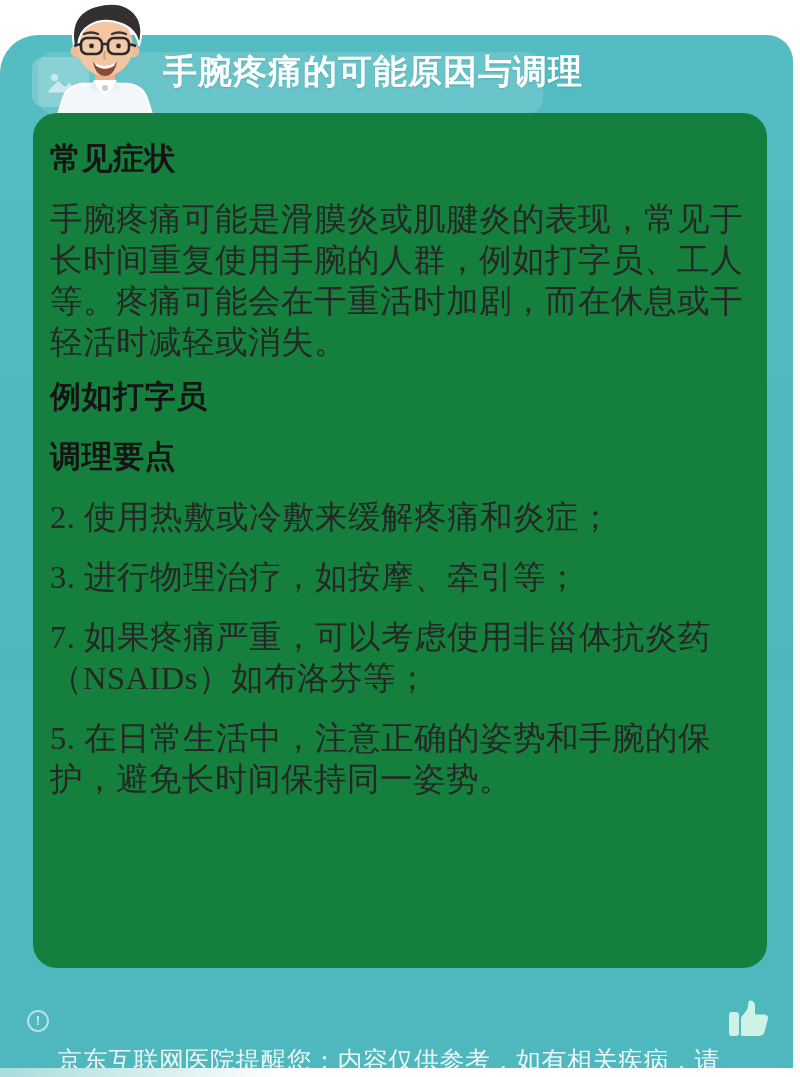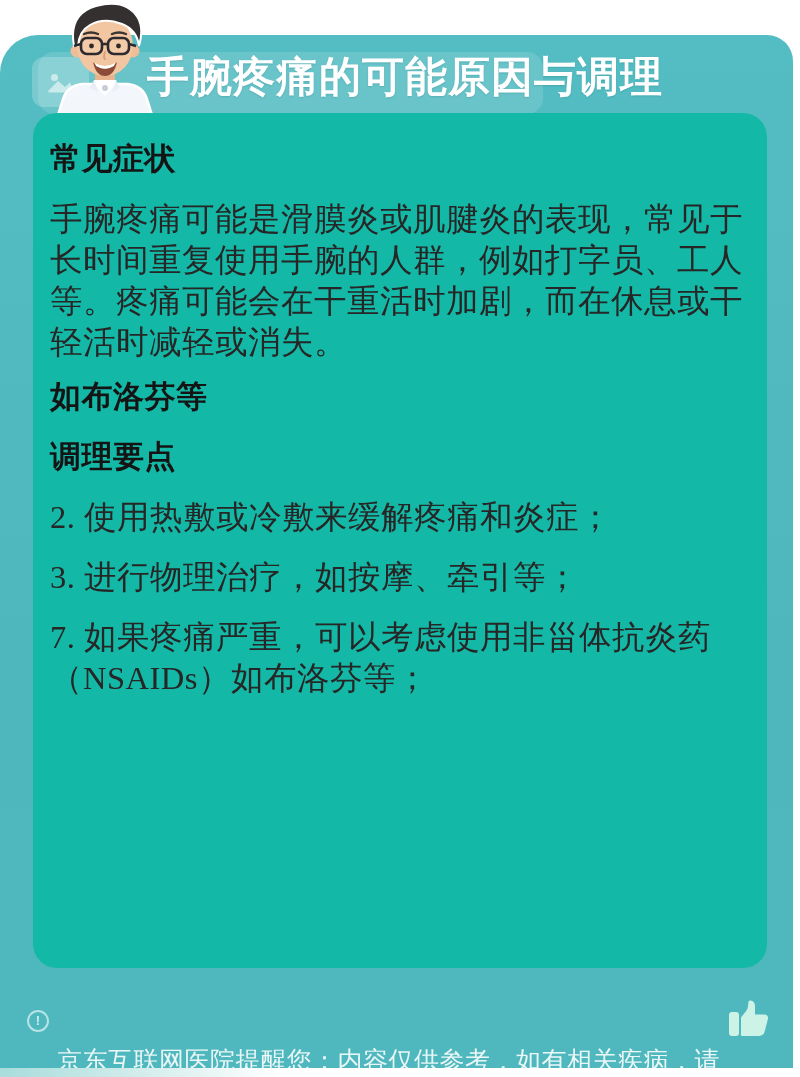--- a/index.html
+++ b/index.html
@@ -20,29 +20,29 @@
     background:rgba(255,255,255,0.13);border-radius:16px;
   }
   
   .ph{
     position:absolute;left:32px;top:57px;width:57px;height:50px;
     background:rgba(255,255,255,0.22);border-radius:12px;
     display:flex;align-items:center;justify-content:center;
   }
   .avatar{position:absolute;left:52px;top:0;width:106px;height:115px;}
   .page-title{
-    position:absolute;left:147px;top:49px;width:560px;
-    font-size:42px;font-weight:bold;color:#ffffff;letter-spacing:1px;
+    position:absolute;left:163px;top:49px;width:560px;
+    font-size:34px;font-weight:bold;color:#ffffff;letter-spacing:1px;
     text-shadow:0 1px 2px rgba(0,80,80,0.18);
     font-family:"Liberation Sans",sans-serif;white-space:nowrap;
   }
   
   .card{
     position:absolute;left:33px;top:113px;width:734px;height:855px;
-    background:#14b8a6;border-radius:24px;box-sizing:border-box;
+    background:#15803d;border-radius:24px;box-sizing:border-box;
     padding:20px 16px 0 17px;
     font-family:"Liberation Serif",serif;
   }
   .card h2{
     margin:12px 0 20px 0;font-size:31px;line-height:40px;
     font-weight:bold;color:#141414;letter-spacing:0.5px;
   }
   .card h2:first-child{margin-top:6px;}
   .card p{
     margin:0 0 14px 0;width:695px;
@@ -121,26 +121,27 @@
     <path d="M43,63 Q53,69 63,63 L62,66 Q53,71 44,66 Z" fill="#ffffff"></path>
   </svg>
 </div>
 
 <div class="page-title">手腕疼痛的可能原因与调理</div>
 
 <div class="card">
   <h2>常见症状</h2>
   <p>手腕疼痛可能是滑膜炎或肌腱炎的表现，常见于长时间重复使用手腕的人群，例如打字员、工人等。疼痛可能会在干重活时加剧，而在休息或干轻活时减轻或消失。</p>
 
-  <h2>如布洛芬等</h2>
+  <h2>例如打字员</h2>
 
   <h2>调理要点</h2>
   <p class="item">2. 使用热敷或冷敷来缓解疼痛和炎症；</p>
   <p class="item">3. 进行物理治疗，如按摩、牵引等；</p>
   <p class="item">7. 如果疼痛严重，可以考虑使用非甾体抗炎药（NSAIDs）如布洛芬等；</p>
+  <p class="item">5. 在日常生活中，注意正确的姿势和手腕的保护，避免长时间保持同一姿势。</p>
 </div>
 
 <div class="footer-info-icon">!</div>
 <div class="disclaimer">京东互联网医院提醒您：内容仅供参考，如有相关疾病，请咨询专业医生，获取最适合您的治疗方案</div>
 
 <button class="thumb-btn">
   <svg width="46" height="46" viewBox="0 0 46 46">
     <rect x="4" y="16" width="10" height="24" rx="3" fill="#cdf3e7"></rect>
     <path d="M16,38 Q15,40 18,40 L34,40 Q38.5,40 39.6,35.8 L42.8,23.6
              Q44,19 39,18.6 L30,18.6 L30,10 Q30,5 25.5,4.4 Q23.6,4.2 23.4,6.2

